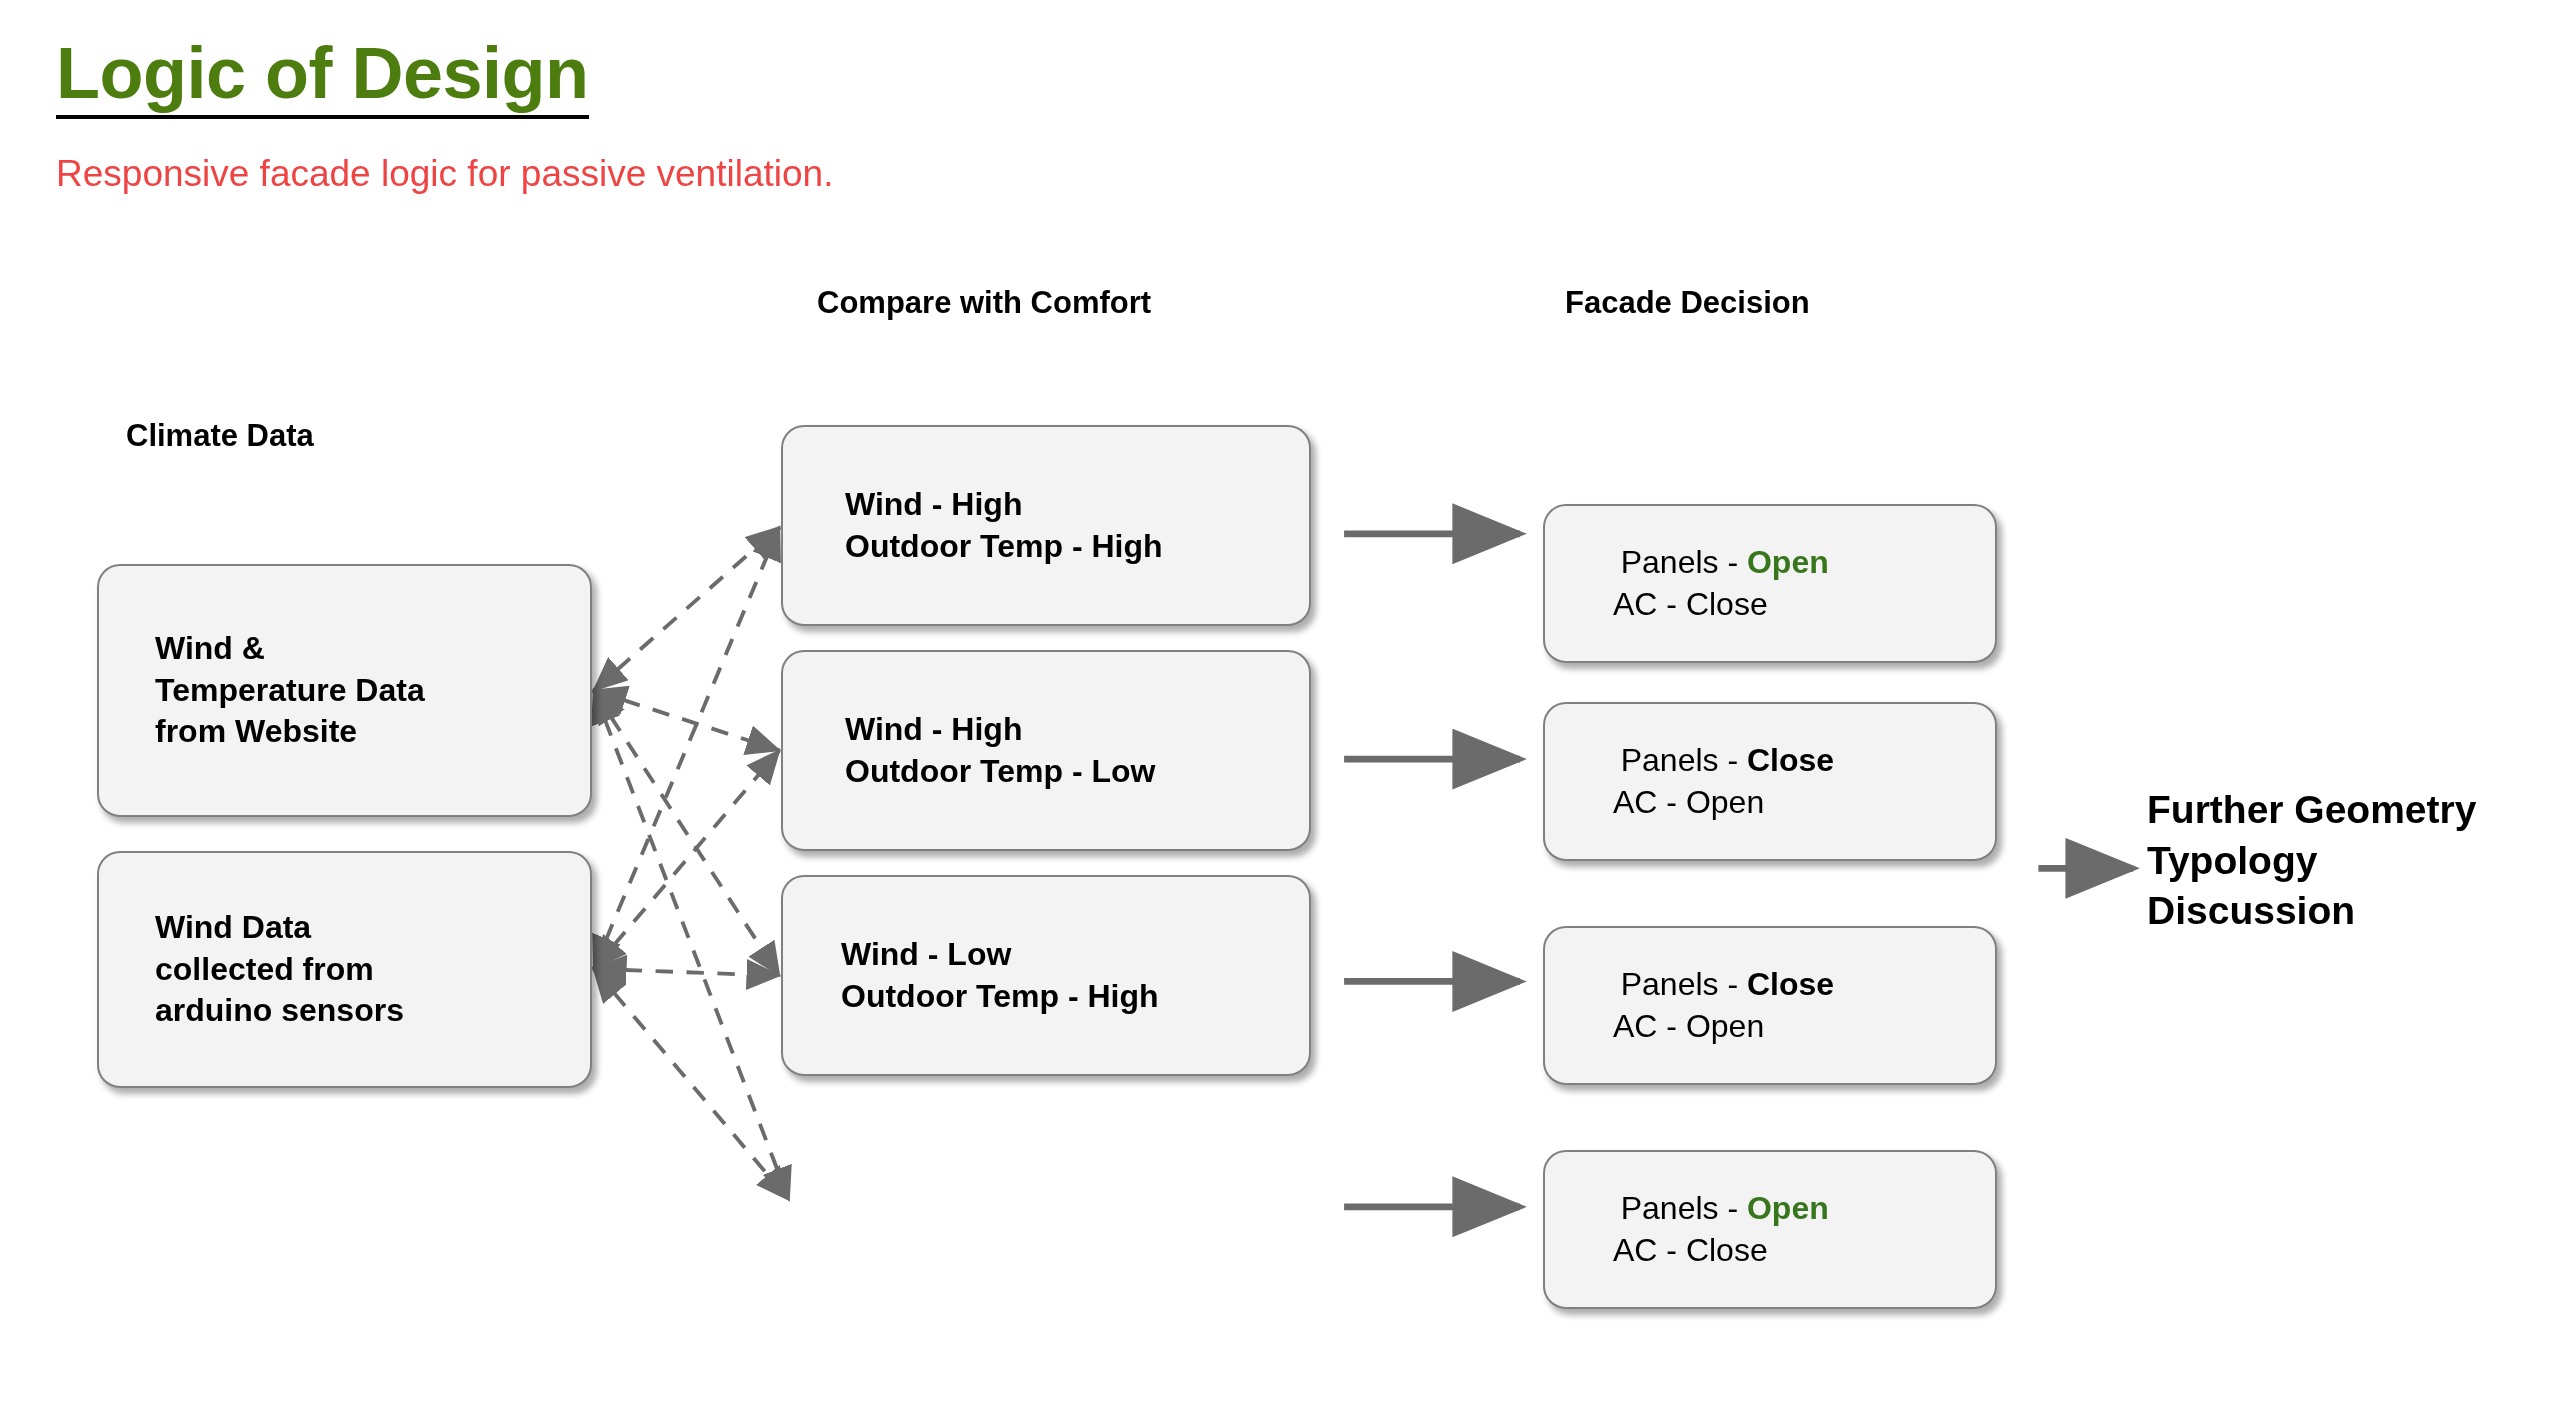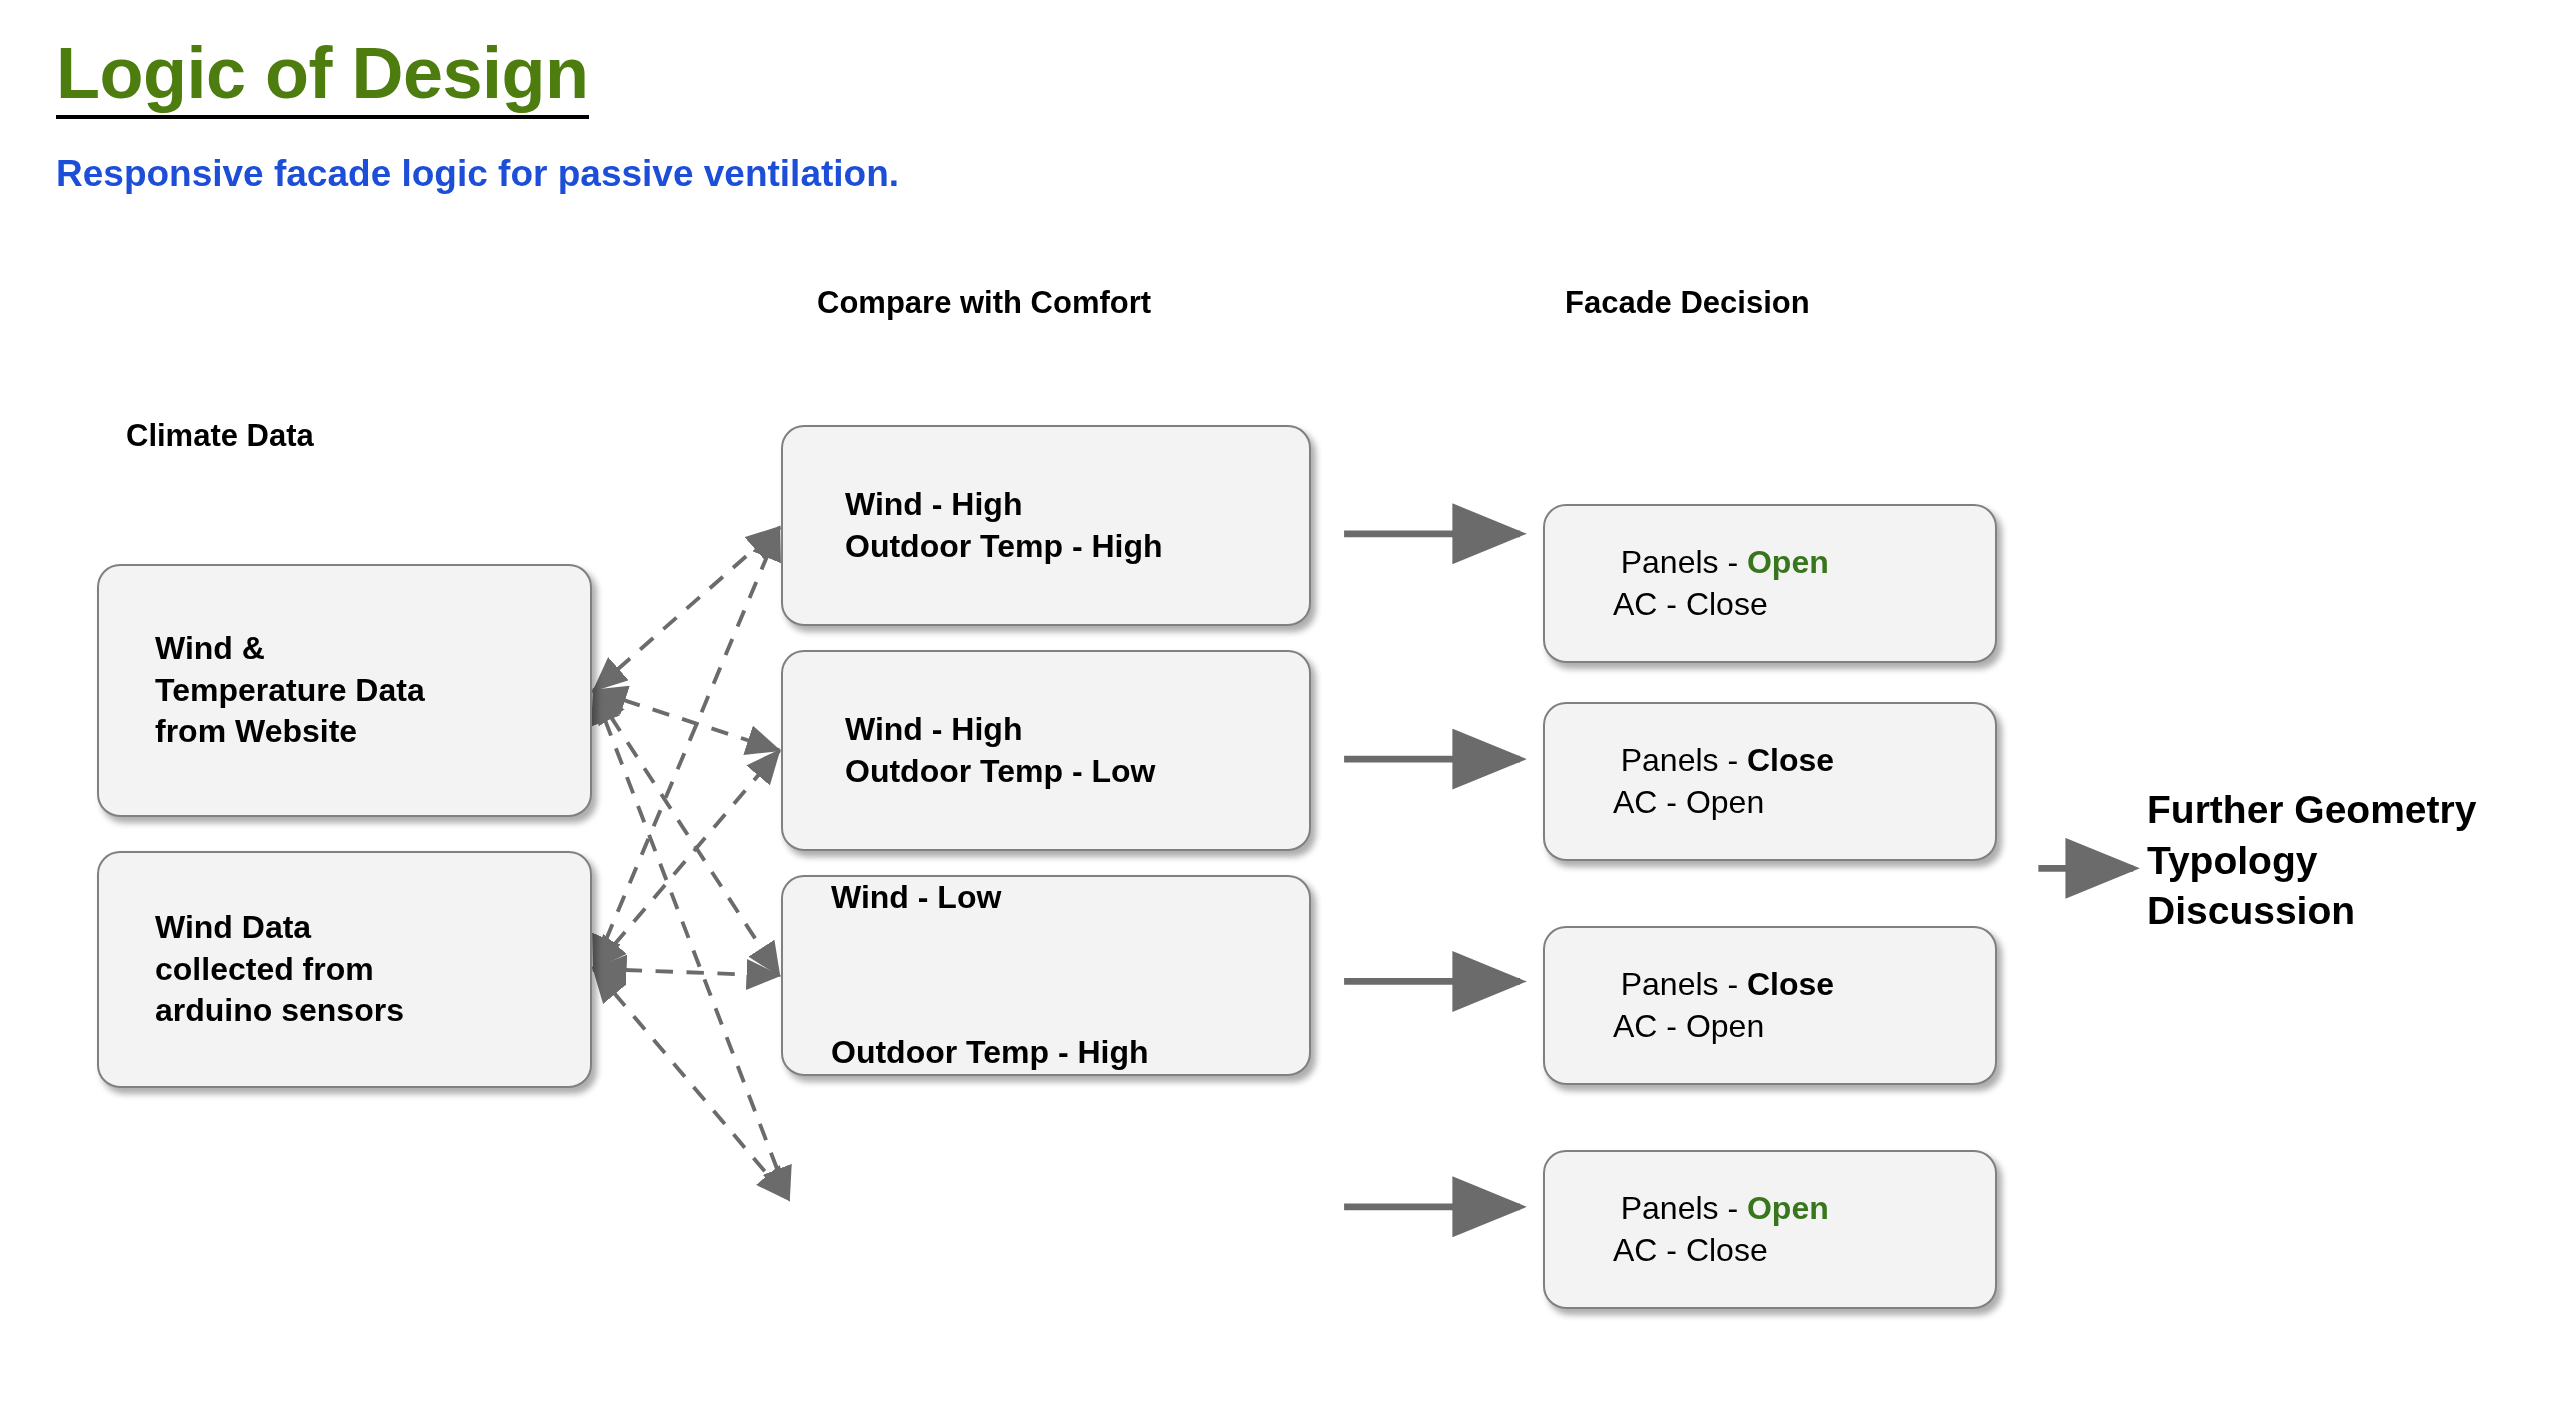--- a/index.html
+++ b/index.html
@@ -37,22 +37,22 @@
     height: 3.9px;
     background: #000;
     margin-top: 5.8px;
     width: 100%;
   }
   #subtitle {
     position: absolute;
     left: 56px;
     top: 153px;
     font-size: 37px;
-    font-weight: bold;
-    color: #1d4ed8;
+    font-weight: normal;
+    color: #ef4444;
     white-space: nowrap;
   }
 
   
   .col-head {
     position: absolute;
     font-size: 31px;
     font-weight: bold;
     color: #000;
     white-space: nowrap;
@@ -83,21 +83,21 @@
   
   .node.climate { padding-left: 56px; }
   .node.climate .line { font-weight: bold; }
   #box-climate-1 { left: 97px; top: 564px;  width: 495px; height: 253px; }
   #box-climate-2 { left: 97px; top: 851px;  width: 495px; height: 237px; }
 
   
   .node.compare .line { font-weight: bold; margin-left: 16px; }
   #box-compare-1 { left: 781px; top: 425px;  width: 530px; height: 201px; padding-left: 46px; }
   #box-compare-2 { left: 781px; top: 650px;  width: 530px; height: 201px; padding-left: 46px; }
-  #box-compare-3 { left: 781px; top: 875px;  width: 530px; height: 201px; padding-left: 32px; justify-content: space-between; }
+  #box-compare-3 { left: 781px; top: 875px;  width: 530px; height: 201px; padding-left: 42px; }
   #box-compare-4 { left: 791px; top: 1099px; width: 530px; height: 201px; padding-left: 50px; }
 
   
   .node.decision { padding-left: 68px; margin-top: 32px; }
   .node.decision .line { font-weight: normal; }
   .node.decision .line.indent { padding-left: 7.7px; }
   .emph-open  { font-weight: bold; color: #38761d; }
   .emph-close { font-weight: bold; color: #000000; }
   #box-decision-1 { left: 1543px; top: 472px;  width: 454px; height: 159px; }
   #box-decision-2 { left: 1543px; top: 670px;  width: 454px; height: 159px; }

